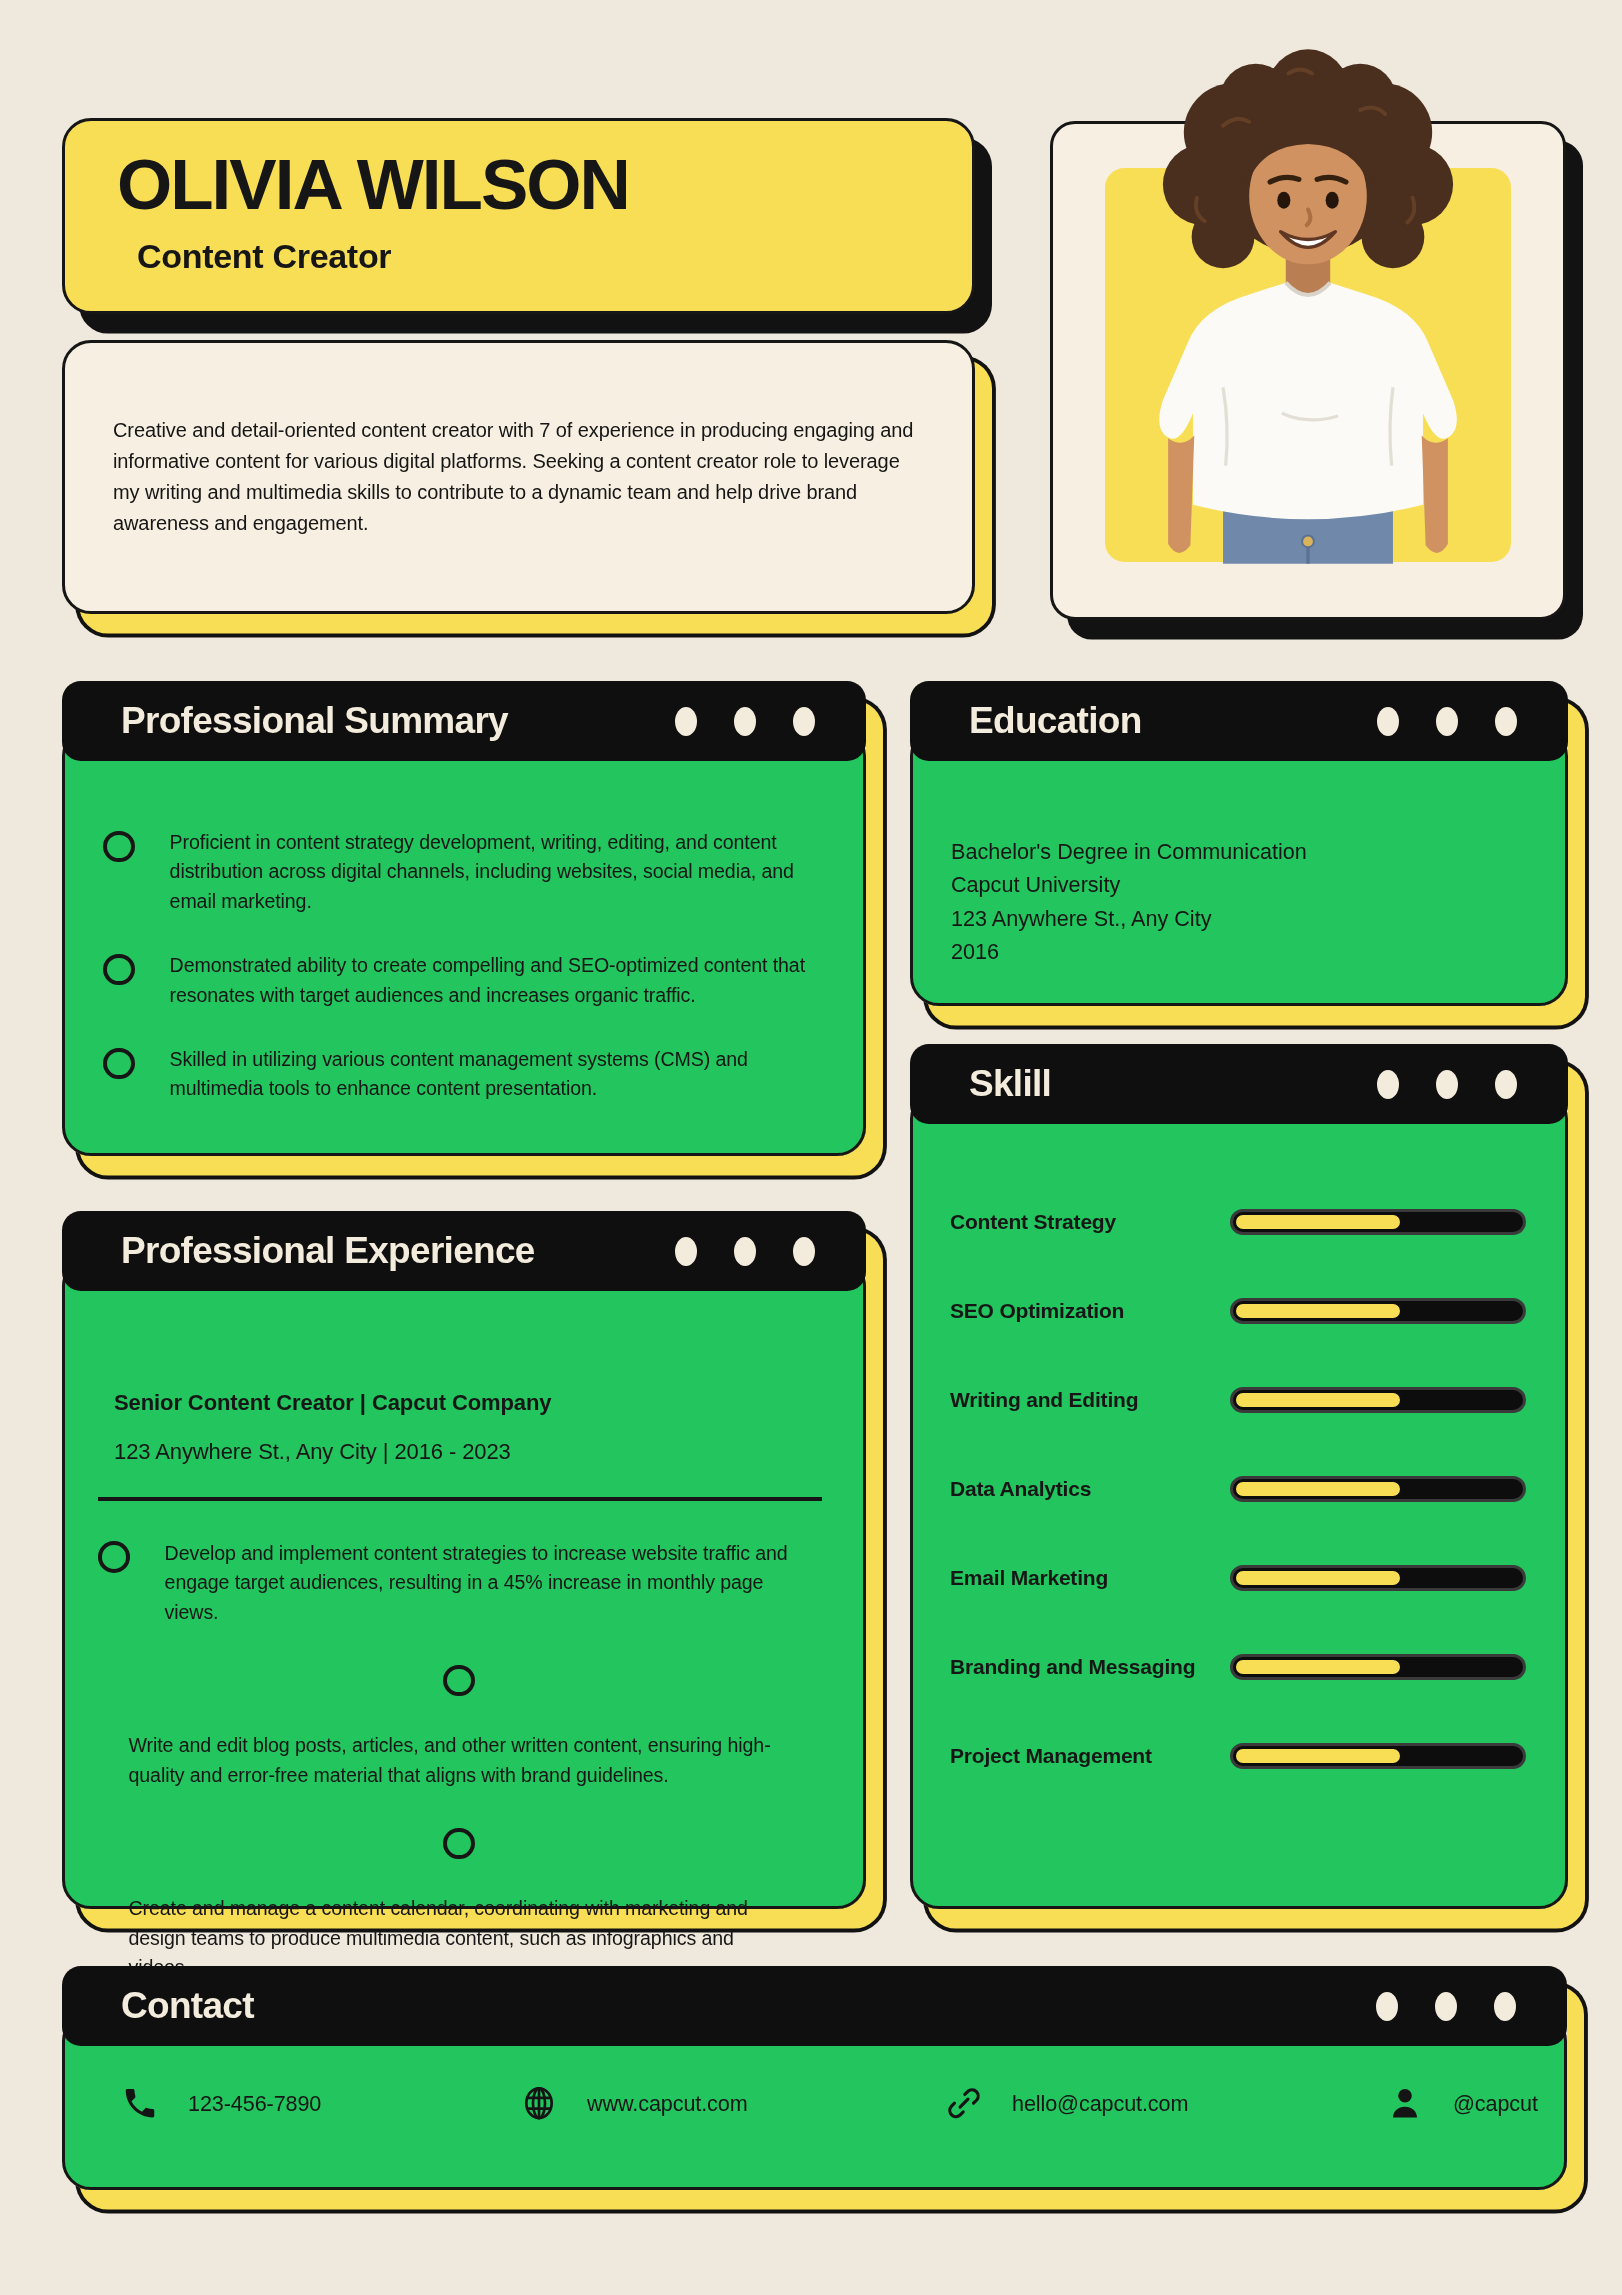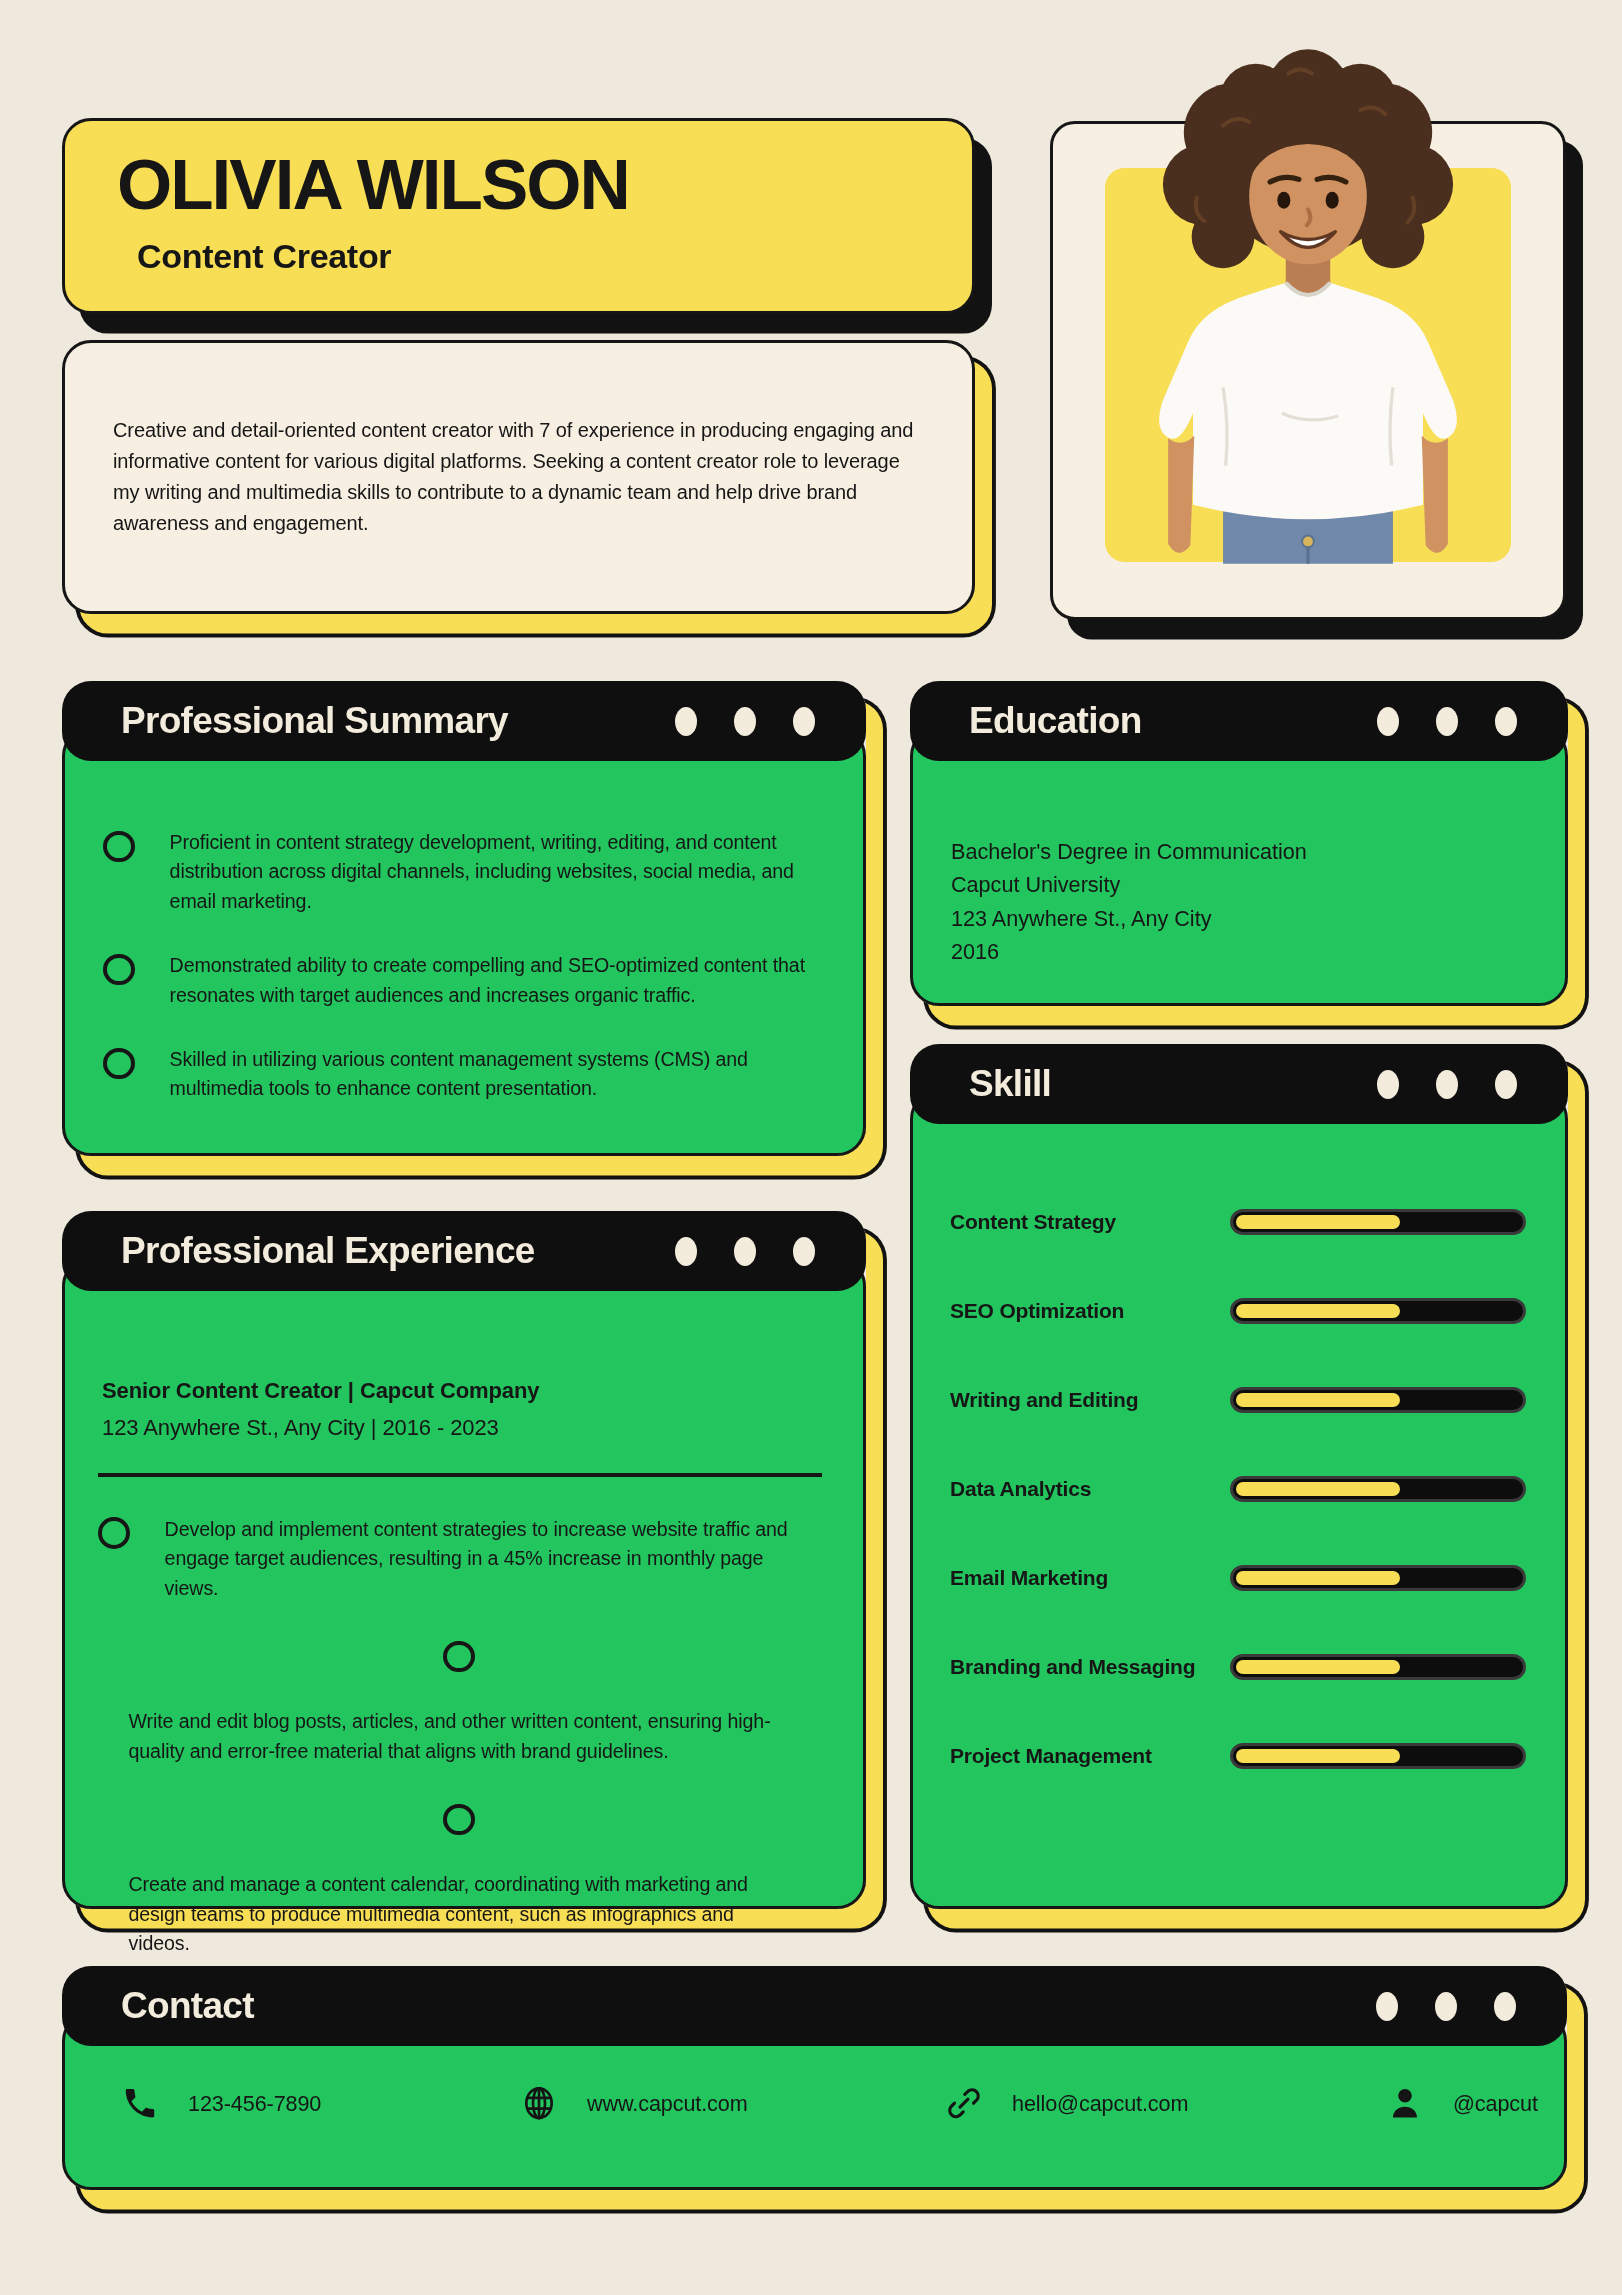--- a/index.html
+++ b/index.html
@@ -6,21 +6,21 @@
   #page{
     position:relative;width:1623px;height:2295px;background:#efe8dc;
     font-family:"Liberation Sans", sans-serif;color:#161616;overflow:hidden;
   }
   
   .card{position:absolute;border-radius:29px;}
   .shadow-black{box-shadow:17px 19.6px 0 0 #121212;}
   .shadow-yellow{box-shadow:17px 19.6px 0 0 #f8de55, 17px 19.6px 0 3.9px #121212;}
   .win-header{
     position:absolute;top:0;left:0;right:0;height:80px;background:#0f0f0f;
-    border-radius:29px;display:flex;align-items:center;justify-content:space-between;
+    border-radius:19px;display:flex;align-items:center;justify-content:space-between;
     padding:0 51px 0 59px;box-sizing:border-box;z-index:2;
   }
   .win-title{color:#f3ecdd;font-size:37px;font-weight:700;letter-spacing:-0.7px;}
   .dots{display:flex;gap:37px;align-items:center;}
   .dot{width:22px;height:29px;background:#f3ecdd;border-radius:50%;}
   .win-body{
     position:absolute;left:0;right:0;top:46px;bottom:0;background:#22c55e;
     border:3.3px solid #161616;border-radius:29px;box-sizing:border-box;z-index:1;
   }
   
@@ -62,21 +62,21 @@
   .bullet-text{font-size:19.6px;line-height:1.5;letter-spacing:-0.1px;max-width:661px;margin:0;}
   .edu-line{font-size:21.6px;line-height:1.55;margin:0;}
   
   .skill-row{display:flex;align-items:center;margin-bottom:63px;}
   .skill-label{width:280px;font-size:21px;font-weight:600;letter-spacing:-0.2px;}
   .skill-bar{position:relative;width:296px;height:26px;background:#0d0d0d;
     border:3.3px solid #3a3a3a;border-radius:15.7px;box-sizing:border-box;}
   .skill-fill{position:absolute;left:0.7px;top:0.7px;bottom:0.7px;background:#f8de55;
     border:2px solid #0d0d0d;border-radius:13px;box-sizing:border-box;}
   
-  .xp-line{font-size:22px;line-height:1.5;margin:4px;letter-spacing:-0.1px;}
+  .xp-line{font-size:22px;line-height:1.5;margin:16px;letter-spacing:-0.1px;}
   .xp-bold{font-weight:700;}
   #xp-divider{height:3.9px;background:#161616;margin:29px 0 38px 0;width:724px;}
   
   .contact-item{position:absolute;top:50%;transform:translateY(-42%);display:flex;
     align-items:center;gap:29px;}
   .contact-item:nth-child(1){left:56px;}
   .contact-item:nth-child(2){left:455px;}
   .contact-item:nth-child(3){left:880px;}
   .contact-item:nth-child(4){left:1321px;}
   .contact-icon{width:38px;height:38px;flex:0 0 auto;}

